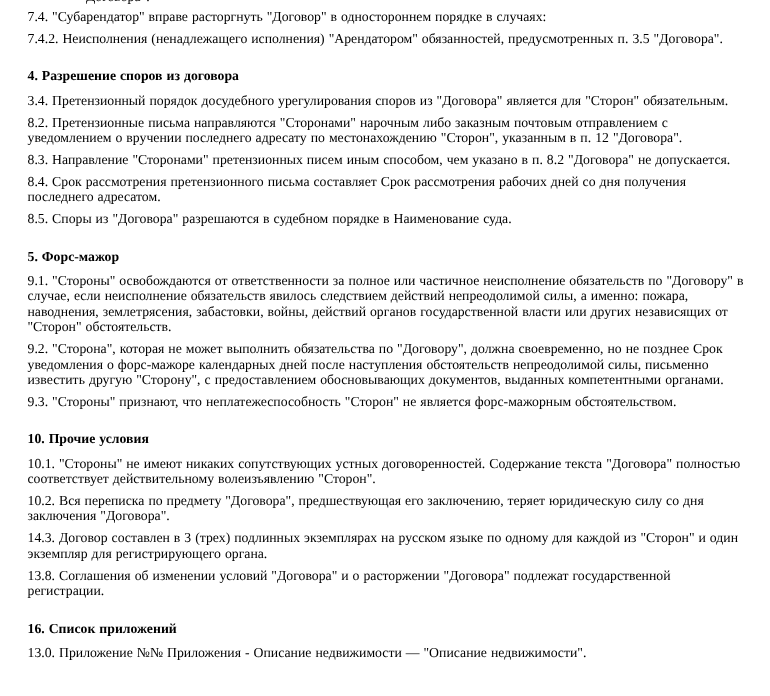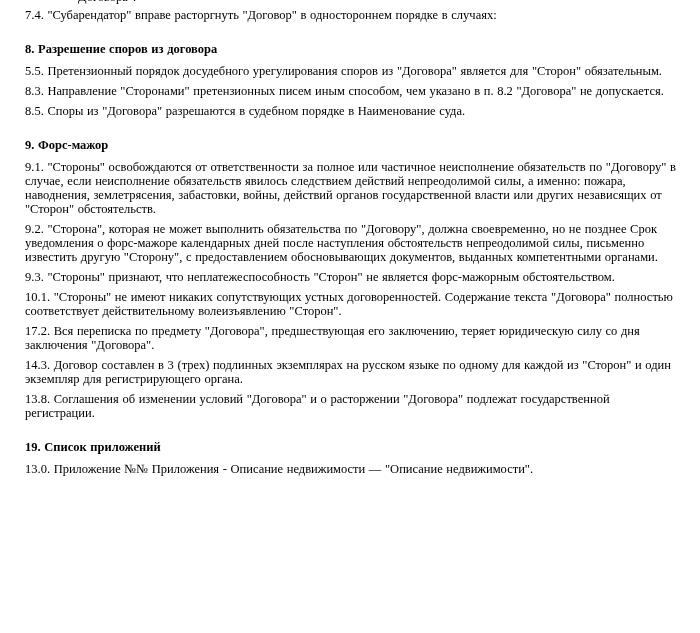--- a/index.html
+++ b/index.html
@@ -51,32 +51,36 @@
 </head>
 <body>
 
 <div class="doc">
 
   <div class="clipped-top">
     <span class="clip-inner">"Договора".</span>
   </div>
 
   <p class="first">7.4. "Субарендатор" вправе расторгнуть "Договор" в одностороннем порядке в случаях:</p>
+  <p>7.4.2. Неисполнения (ненадлежащего исполнения) "Арендатором" обязанностей, предусмотренных п. 3.5 "Договора".</p>
 
-  <p class="heading">8. Разрешение споров из договора</p>
-  <p>5.5. Претензионный порядок досудебного урегулирования споров из "Договора" является для "Сторон" обязательным.</p>
+  <p class="heading">4. Разрешение споров из договора</p>
+  <p>3.4. Претензионный порядок досудебного урегулирования споров из "Договора" является для "Сторон" обязательным.</p>
+  <p>8.2. Претензионные письма направляются "Сторонами" нарочным либо заказным почтовым отправлением с уведомлением о вручении последнего адресату по местонахождению "Сторон", указанным в п. 12 "Договора".</p>
   <p>8.3. Направление "Сторонами" претензионных писем иным способом, чем указано в п. 8.2 "Договора" не допускается.</p>
+  <p>8.4. Срок рассмотрения претензионного письма составляет Срок рассмотрения рабочих дней со дня получения последнего адресатом.</p>
   <p>8.5. Споры из "Договора" разрешаются в судебном порядке в Наименование суда.</p>
 
-  <p class="heading">9. Форс-мажор</p>
+  <p class="heading">5. Форс-мажор</p>
   <p>9.1. "Стороны" освобождаются от ответственности за полное или частичное неисполнение обязательств по "Договору" в случае, если неисполнение обязательств явилось следствием действий непреодолимой силы, а именно: пожара, наводнения, землетрясения, забастовки, войны, действий органов государственной власти или других независящих от "Сторон" обстоятельств.</p>
   <p>9.2. "Сторона", которая не может выполнить обязательства по "Договору", должна своевременно, но не позднее Срок уведомления о форс-мажоре календарных дней после наступления обстоятельств непреодолимой силы, письменно известить другую "Сторону", с предоставлением обосновывающих документов, выданных компетентными органами.</p>
   <p>9.3. "Стороны" признают, что неплатежеспособность "Сторон" не является форс-мажорным обстоятельством.</p>
 
+  <p class="heading">10. Прочие условия</p>
   <p>10.1. "Стороны" не имеют никаких сопутствующих устных договоренностей. Содержание текста "Договора" полностью соответствует действительному волеизъявлению "Сторон".</p>
-  <p>17.2. Вся переписка по предмету "Договора", предшествующая его заключению, теряет юридическую силу со дня заключения "Договора".</p>
+  <p>10.2. Вся переписка по предмету "Договора", предшествующая его заключению, теряет юридическую силу со дня заключения "Договора".</p>
   <p>14.3. Договор составлен в 3 (трех) подлинных экземплярах на русском языке по одному для каждой из "Сторон" и один экземпляр для регистрирующего органа.</p>
   <p>13.8. Соглашения об изменении условий "Договора" и о расторжении "Договора" подлежат государственной регистрации.</p>
 
-  <p class="heading">19. Список приложений</p>
+  <p class="heading">16. Список приложений</p>
   <p>13.0. Приложение №№ Приложения - Описание недвижимости — "Описание недвижимости".</p>
 
 </div>
 
 </body></html>

